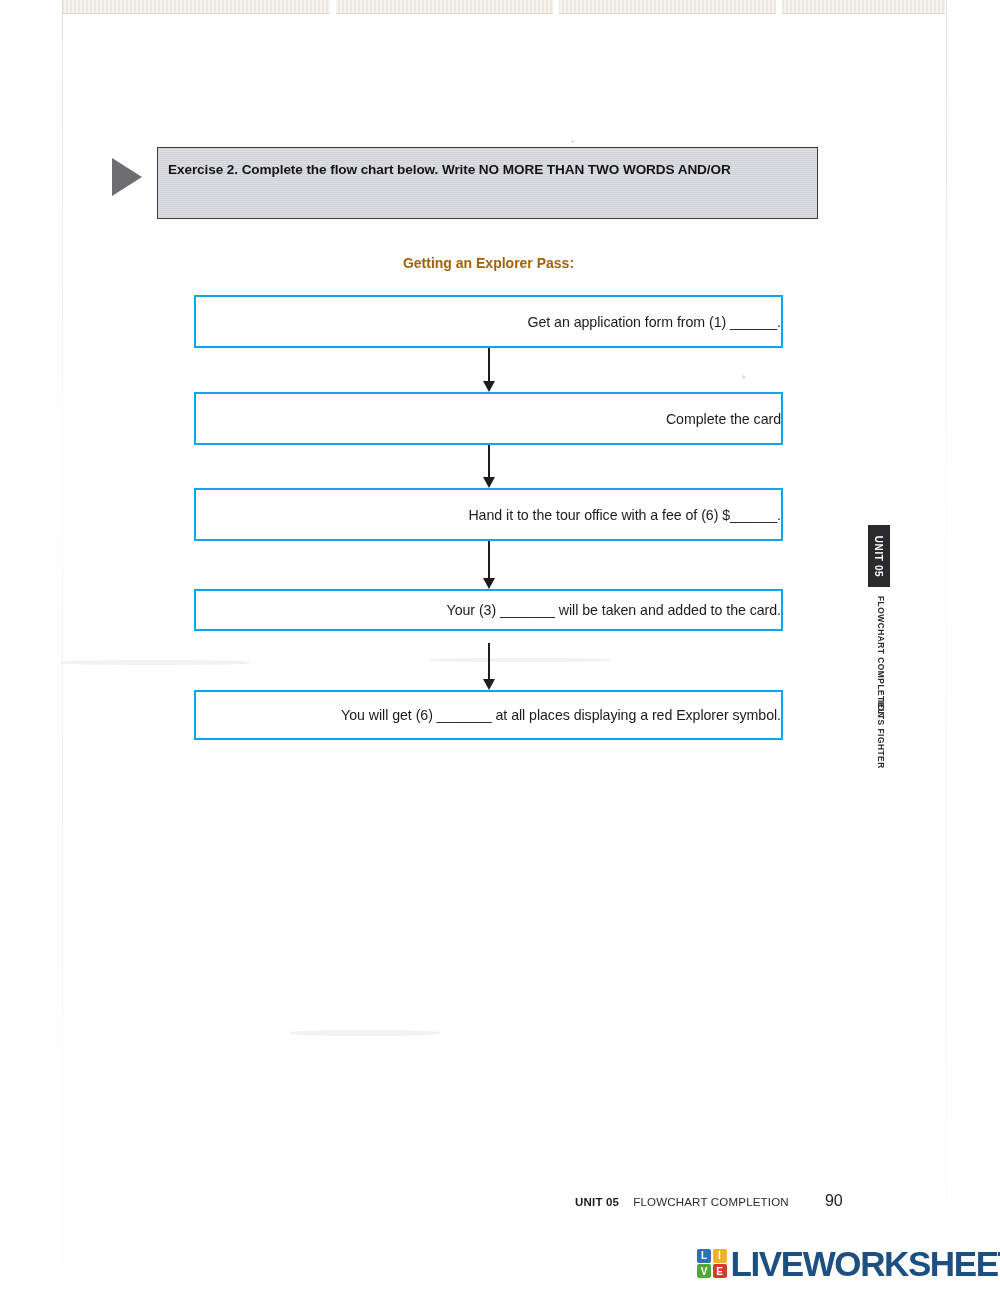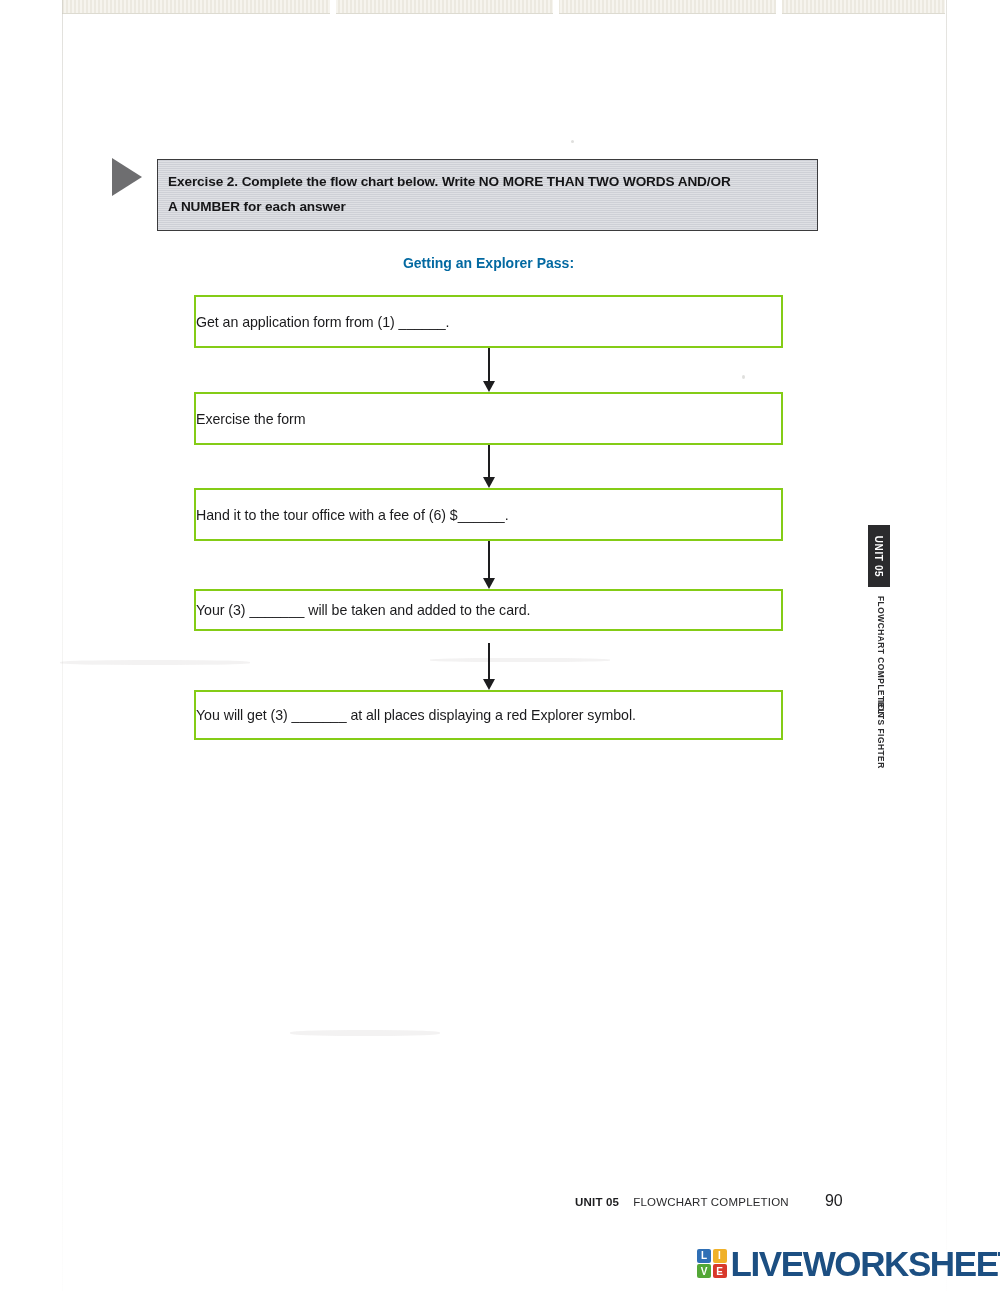--- a/index.html
+++ b/index.html
@@ -73,21 +73,21 @@
   .exercise-arrow {
     position: absolute;
     left: 112px; top: 158px;
     width: 0; height: 0;
     border-top: 19px solid transparent;
     border-bottom: 19px solid transparent;
     border-left: 30px solid #6e6e70;
   }
   .exercise-banner {
     position: absolute;
-    left: 157px; top: 159px;
+    left: 157px; top: 147px;
     width: 661px;
     height: 72px;
     box-sizing: border-box;
     border: 1.6px solid #3b3b3d;
     background: #d2d4da;
     background-image:
       repeating-linear-gradient(0deg,
         rgba(255,255,255,.28) 0px, rgba(255,255,255,.28) 1px,
         rgba(0,0,0,.02) 1px, rgba(0,0,0,.02) 2px);
     padding: 9px 20px 0 10px;
@@ -102,35 +102,35 @@
   }
 
   
   .flow-title {
     position: absolute;
     left: 194px; top: 255px;
     width: 589px;
     text-align: center;
     font-size: 14px;
     font-weight: bold;
-    color: #0369a1;
+    color: #a16207;
   }
   .flow-wrap {
     position: absolute;
     left: 194px; top: 295px;
     width: 589px;
   }
   .flow-box {
     position: absolute;
     box-sizing: border-box;
-    border: 2px solid #84cc16;
+    border: 2px solid #0ea5e9;
     background: #ffffff;
     display: flex;
     align-items: center;
-    justify-content: flex-start;
+    justify-content: flex-end;
   }
   .flow-box-text {
     font-size: 14.2px;
     color: #1b1b1d;
     white-space: nowrap;
     letter-spacing: -0.05px;
   }
   .flow-arrow {
     position: absolute;
     width: 14px;
@@ -251,37 +251,36 @@
   <div class="scan-speck" style="left:742px; top:375px; width:3px; height:4px;"></div>
   <div class="scan-speck" style="left:571px; top:140px; width:3px; height:3px;"></div>
   <div class="scan-smudge" style="left:290px; top:1030px; width:150px; height:6px;"></div>
   <div class="scan-smudge" style="left:60px; top:660px; width:190px; height:5px;"></div>
   <div class="scan-smudge" style="left:430px; top:658px; width:180px; height:4px;"></div>
 
   <div class="exercise-arrow"></div>
 
   <div class="exercise-banner">
     <div class="exercise-line">Exercise 2. Complete the flow chart below. Write NO MORE THAN TWO WORDS AND/OR</div>
-    <div class="exercise-line">A NUMBER for each answer</div>
   </div>
 
   <div class="flow-title">Getting an Explorer Pass:</div>
 
   <div class="flow-wrap">
 
     <div class="flow-box" style="left:0px; top:0px; width:589px; height:53px;">
       <span class="flow-box-text">Get an application form from (1) ______.</span>
     </div>
     <div class="flow-arrow" style="left:288px; top:53px; height:44px;">
       <div class="shaft" style="height:34px;"></div>
       <div class="head" style="top:33px;"></div>
     </div>
 
     <div class="flow-box" style="left:0px; top:97px; width:589px; height:53px;">
-      <span class="flow-box-text">Exercise the form</span>
+      <span class="flow-box-text">Complete the card</span>
     </div>
     <div class="flow-arrow" style="left:288px; top:150px; height:43px;">
       <div class="shaft" style="height:33px;"></div>
       <div class="head" style="top:32px;"></div>
     </div>
 
     <div class="flow-box" style="left:0px; top:193px; width:589px; height:53px;">
       <span class="flow-box-text">Hand it to the tour office with a fee of (6) $______.</span>
     </div>
     <div class="flow-arrow" style="left:288px; top:246px; height:48px;">
@@ -291,21 +290,21 @@
 
     <div class="flow-box" style="left:0px; top:294px; width:589px; height:42px;">
       <span class="flow-box-text">Your (3) _______ will be taken and added to the card.</span>
     </div>
     <div class="flow-arrow" style="left:288px; top:348px; height:47px;">
       <div class="shaft" style="height:37px;"></div>
       <div class="head" style="top:36px;"></div>
     </div>
 
     <div class="flow-box" style="left:0px; top:395px; width:589px; height:50px;">
-      <span class="flow-box-text">You will get (3) _______ at all places displaying a red Explorer symbol.</span>
+      <span class="flow-box-text">You will get (6) _______ at all places displaying a red Explorer symbol.</span>
     </div>
 
   </div>
 
   <div class="side-tab">
     <span class="side-tab-text">UNIT 05</span>
   </div>
   <span class="side-label side-label-flowchart">FLOWCHART COMPLETION</span>
   <span class="side-label side-label-ielts">IELTS FIGHTER</span>
 

